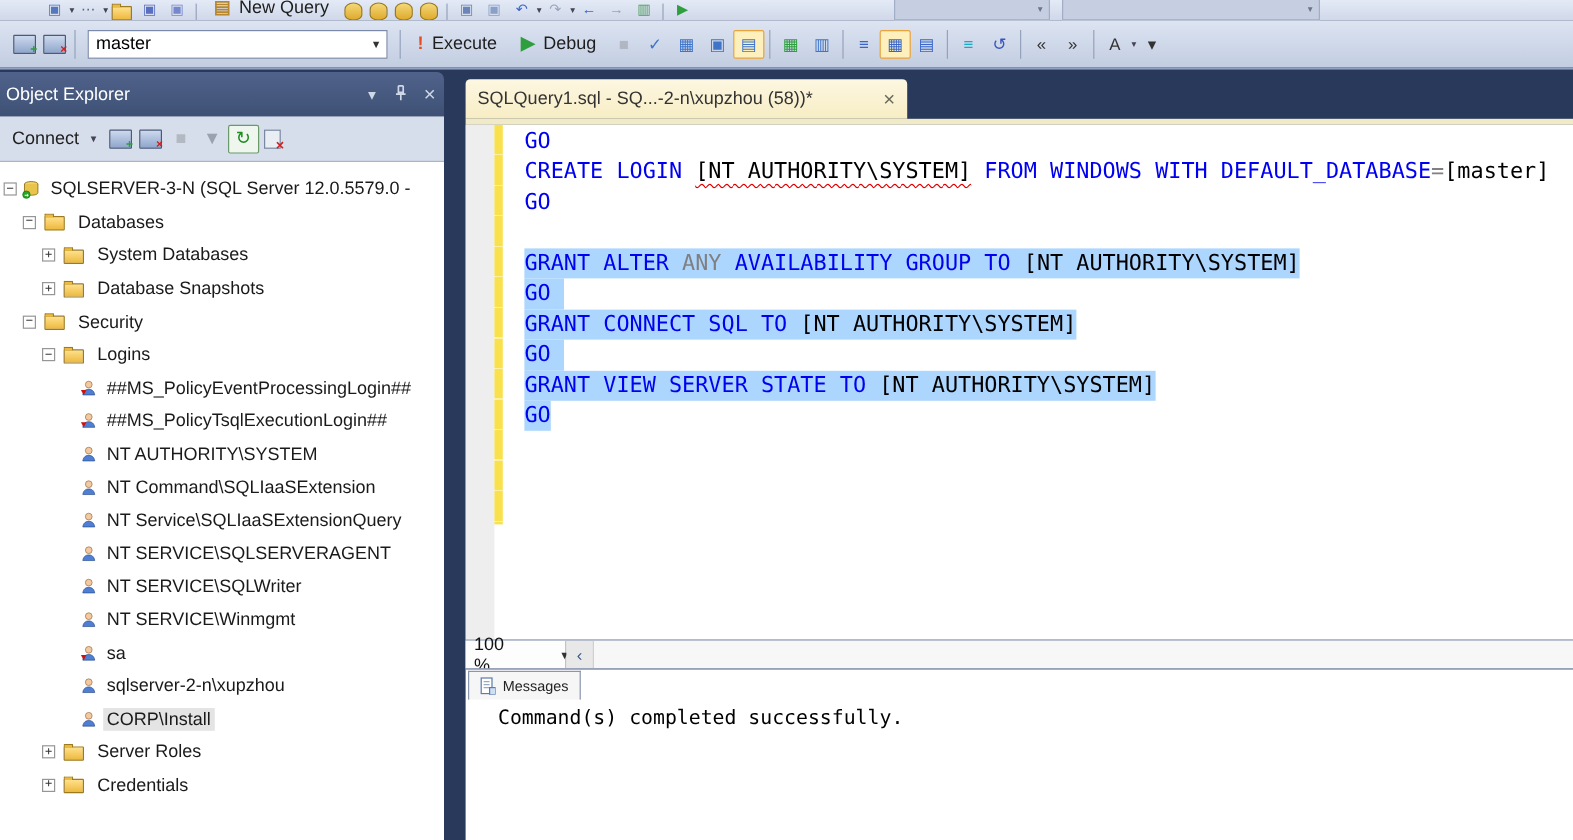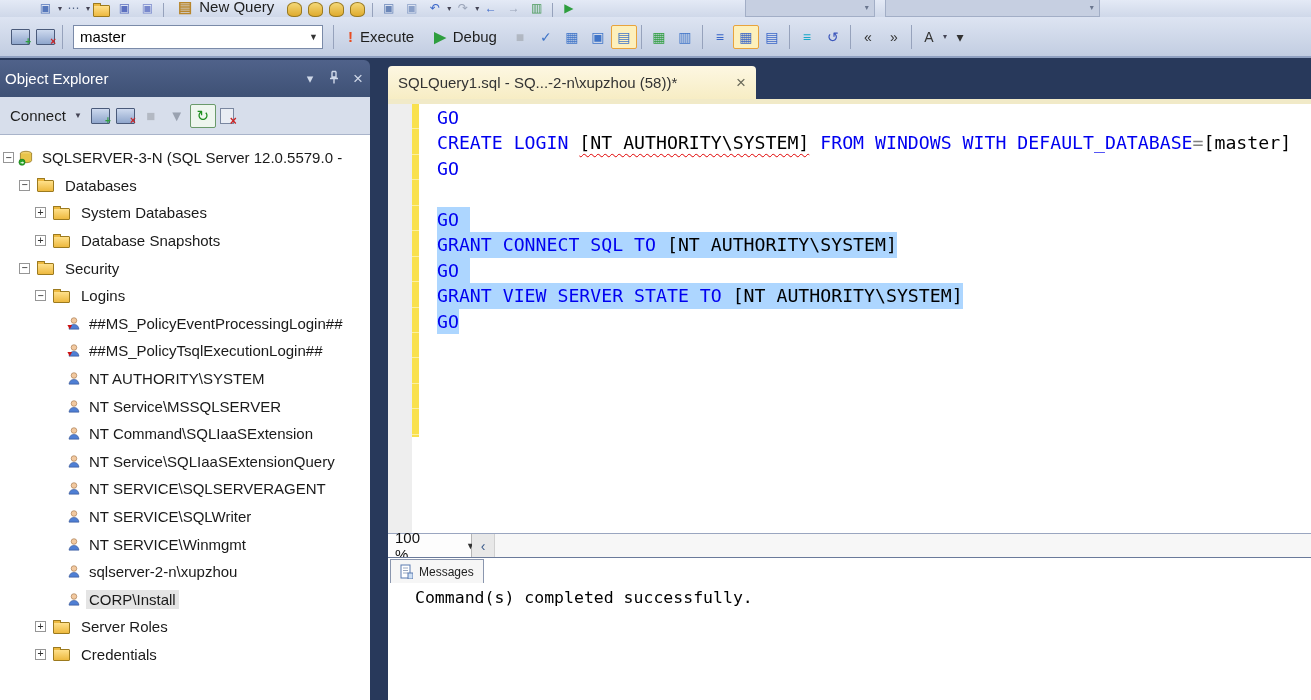--- a/index.html
+++ b/index.html
@@ -359,33 +359,20 @@
         <span class="tw-spacer" style="width: 51px;"></span>
         <span class="tw-spacer" style="width: 15px;"></span>
         <span class="tree-icon">
           <span style="display: flex;">
             <svg width="15" height="15" viewBox="0 0 16 16">
               <circle cx="8.5" cy="4.8" r="3" fill="#f2c9a0" stroke="#9a6a3a" stroke-width="0.6"></circle>
               <path d="M3.2 14c.5-3.8 2.9-5 5.3-5s4.8 1.2 5.3 5z" fill="#4f7fd4" stroke="#2a4a8a" stroke-width="0.6"></path>
             </svg>
           </span>
         </span>
-        <span class="tree-label">NT Service\MSSQLSERVER</span>
-      </div>
-      <div class="tree-row">
-        <span class="tw-spacer" style="width: 51px;"></span>
-        <span class="tw-spacer" style="width: 15px;"></span>
-        <span class="tree-icon">
-          <span style="display: flex;">
-            <svg width="15" height="15" viewBox="0 0 16 16">
-              <circle cx="8.5" cy="4.8" r="3" fill="#f2c9a0" stroke="#9a6a3a" stroke-width="0.6"></circle>
-              <path d="M3.2 14c.5-3.8 2.9-5 5.3-5s4.8 1.2 5.3 5z" fill="#4f7fd4" stroke="#2a4a8a" stroke-width="0.6"></path>
-            </svg>
-          </span>
-        </span>
         <span class="tree-label">NT Command\SQLIaaSExtension</span>
       </div>
       <div class="tree-row">
         <span class="tw-spacer" style="width: 51px;"></span>
         <span class="tw-spacer" style="width: 15px;"></span>
         <span class="tree-icon">
           <span style="display: flex;">
             <svg width="15" height="15" viewBox="0 0 16 16">
               <circle cx="8.5" cy="4.8" r="3" fill="#f2c9a0" stroke="#9a6a3a" stroke-width="0.6"></circle>
               <path d="M3.2 14c.5-3.8 2.9-5 5.3-5s4.8 1.2 5.3 5z" fill="#4f7fd4" stroke="#2a4a8a" stroke-width="0.6"></path>
@@ -425,20 +412,34 @@
         <span class="tw-spacer" style="width: 15px;"></span>
         <span class="tree-icon">
           <span style="display: flex;">
             <svg width="15" height="15" viewBox="0 0 16 16">
               <circle cx="8.5" cy="4.8" r="3" fill="#f2c9a0" stroke="#9a6a3a" stroke-width="0.6"></circle>
               <path d="M3.2 14c.5-3.8 2.9-5 5.3-5s4.8 1.2 5.3 5z" fill="#4f7fd4" stroke="#2a4a8a" stroke-width="0.6"></path>
             </svg>
           </span>
         </span>
         <span class="tree-label">NT SERVICE\Winmgmt</span>
+      </div>
+      <div class="tree-row">
+        <span class="tw-spacer" style="width: 51px;"></span>
+        <span class="tw-spacer" style="width: 15px;"></span>
+        <span class="tree-icon">
+          <span style="display: flex;">
+            <svg width="15" height="15" viewBox="0 0 16 16">
+              <circle cx="8.5" cy="4.8" r="3" fill="#f2c9a0" stroke="#9a6a3a" stroke-width="0.6"></circle>
+              <path d="M3.2 14c.5-3.8 2.9-5 5.3-5s4.8 1.2 5.3 5z" fill="#4f7fd4" stroke="#2a4a8a" stroke-width="0.6"></path>
+              <path d="M1.5 9.5h5L4 14z" fill="#cc1111"></path>
+            </svg>
+          </span>
+        </span>
+        <span class="tree-label">sa</span>
       </div>
       <div class="tree-row">
         <span class="tw-spacer" style="width: 51px;"></span>
         <span class="tw-spacer" style="width: 15px;"></span>
         <span class="tree-icon">
           <span style="display: flex;">
             <svg width="15" height="15" viewBox="0 0 16 16">
               <circle cx="8.5" cy="4.8" r="3" fill="#f2c9a0" stroke="#9a6a3a" stroke-width="0.6"></circle>
               <path d="M3.2 14c.5-3.8 2.9-5 5.3-5s4.8 1.2 5.3 5z" fill="#4f7fd4" stroke="#2a4a8a" stroke-width="0.6"></path>
             </svg>
@@ -487,20 +488,21 @@
 <div id="tab-strip"></div>
 
 <div id="editor">
   <div id="editor-margin"></div>
   <div id="change-bar"></div>
   <div id="code">
       <div class="code-line"><span><span class="tok-kw">GO</span></span></div>
       <div class="code-line"><span><span class="tok-kw">CREATE LOGIN </span><span class="tok-error">[NT AUTHORITY\SYSTEM]</span><span class="tok-plain"> </span><span class="tok-kw">FROM WINDOWS WITH DEFAULT_DATABASE</span><span class="tok-op">=</span><span class="tok-plain">[master]</span></span></div>
       <div class="code-line"><span><span class="tok-kw">GO</span></span></div>
       <div class="code-line"></div>
+      <div class="code-line"><span class="selbg"><span class="tok-kw">GRANT ALTER </span><span class="tok-op">ANY </span><span class="tok-kw">AVAILABILITY GROUP TO </span><span class="tok-plain">[NT AUTHORITY\SYSTEM]</span></span></div>
       <div class="code-line"><span class="selbg"><span class="tok-kw">GO </span></span></div>
       <div class="code-line"><span class="selbg"><span class="tok-kw">GRANT CONNECT SQL TO </span><span class="tok-plain">[NT AUTHORITY\SYSTEM]</span></span></div>
       <div class="code-line"><span class="selbg"><span class="tok-kw">GO </span></span></div>
       <div class="code-line"><span class="selbg"><span class="tok-kw">GRANT VIEW SERVER STATE TO </span><span class="tok-plain">[NT AUTHORITY\SYSTEM]</span></span></div>
       <div class="code-line"><span class="selbg"><span class="tok-kw">GO</span></span></div>
     </div>
 </div>
 
 <div id="editor-bottom">
   <div id="zoom-combo">

